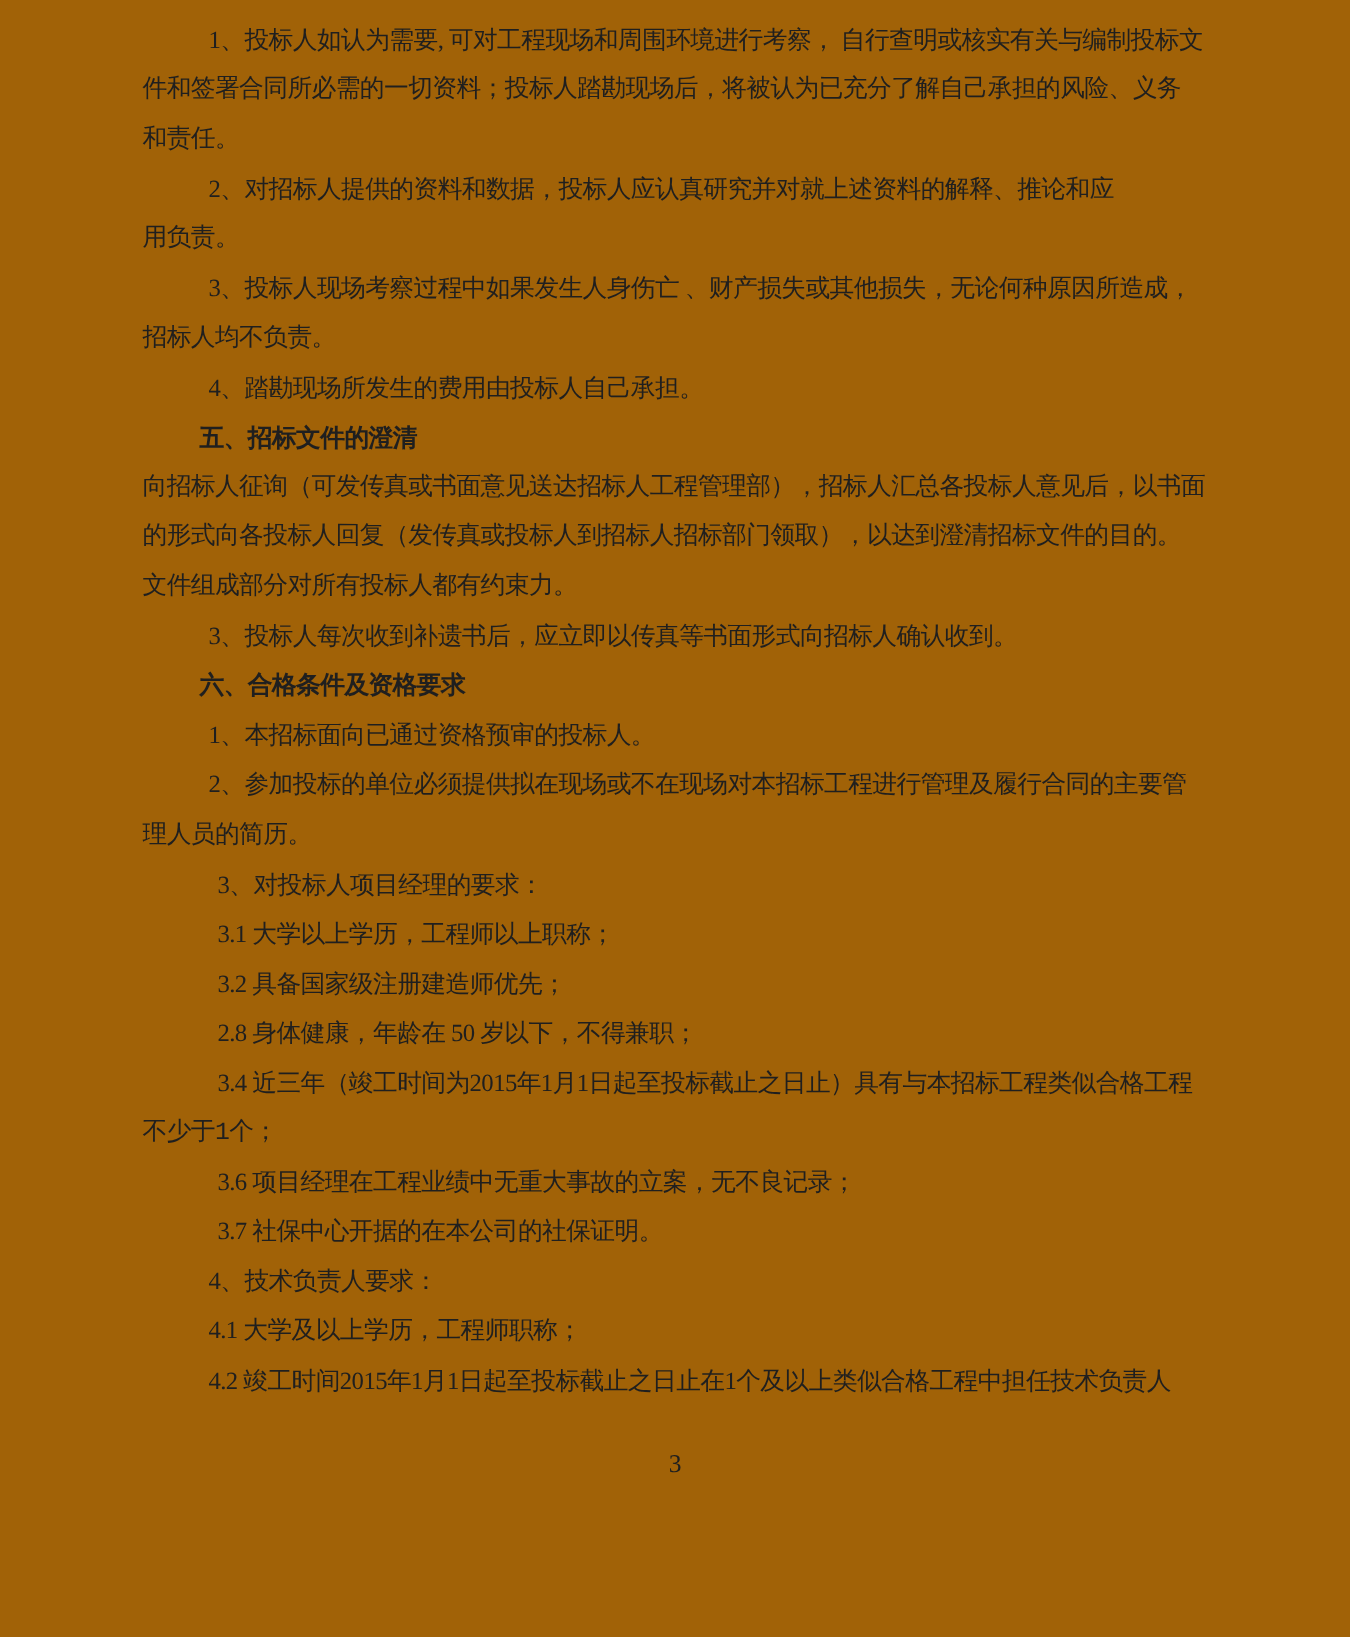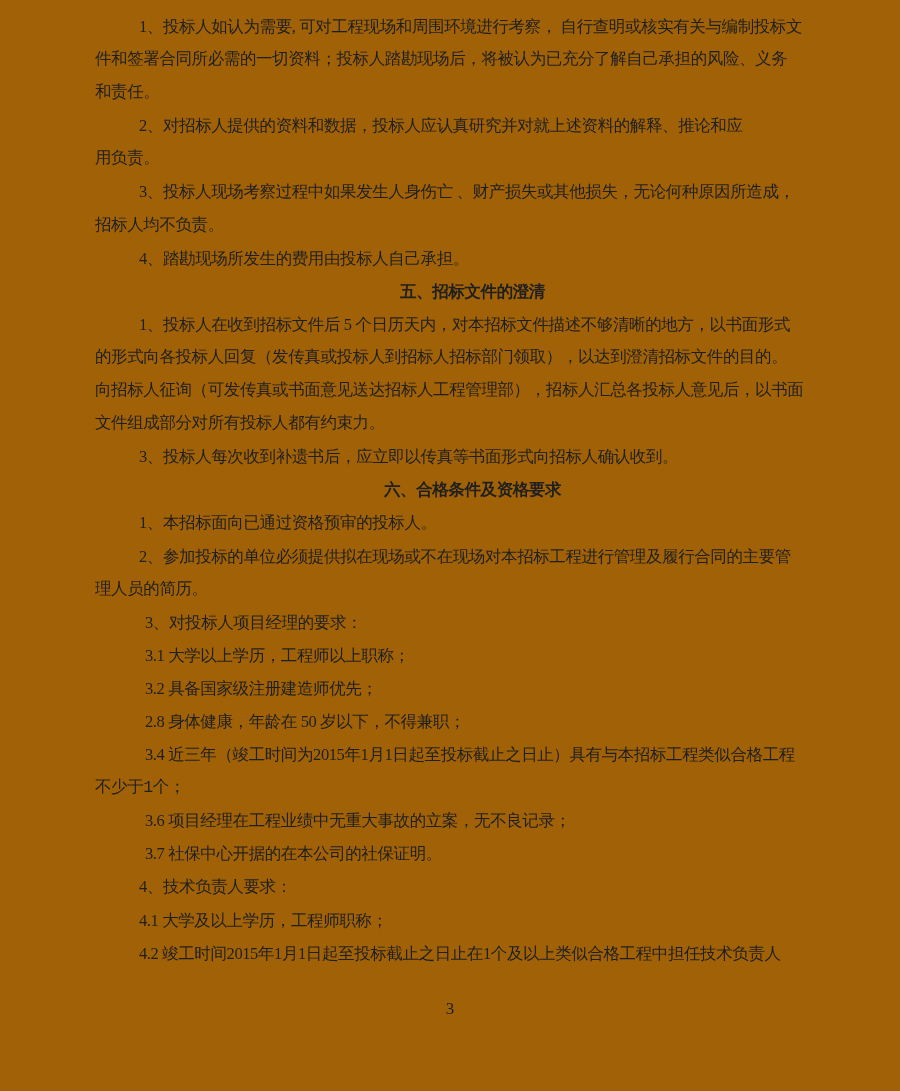--- a/index.html
+++ b/index.html
@@ -26,21 +26,21 @@
   }
   .line {
     font-size: 16.5px;
     line-height: 33.1px;
     letter-spacing: -0.4px;
     white-space: nowrap;
   }
   .line.first   { padding-left: 44px; }
   .line.sub     { padding-left: 50px; }
   .line.cont    { padding-left: 0; font-family: Liberation Mono, monospace; }
-  .line.heading { padding-left: 38px; font-weight: bold; text-align: center; }
+  .line.heading { padding-left: 38px; font-weight: bold; }
   .page-number {
     margin-top: 29px;
     text-align: center;
     font-size: 17px;
     line-height: 20px;
     color: #1f1f1f;
   }
 </style>
 </head>
 <body>
@@ -49,23 +49,22 @@
   <div class="doc-body" id="doc-body">
       <div class="line first">1、投标人如认为需要, 可对工程现场和周围环境进行考察， 自行查明或核实有关与编制投标文</div>
       <div class="line cont">件和签署合同所必需的一切资料；投标人踏勘现场后，将被认为已充分了解自己承担的风险、义务</div>
       <div class="line cont">和责任。</div>
       <div class="line first">2、对招标人提供的资料和数据，投标人应认真研究并对就上述资料的解释、推论和应</div>
       <div class="line cont">用负责。</div>
       <div class="line first">3、投标人现场考察过程中如果发生人身伤亡 、财产损失或其他损失，无论何种原因所造成，</div>
       <div class="line cont">招标人均不负责。</div>
       <div class="line first">4、踏勘现场所发生的费用由投标人自己承担。</div>
       <div class="line heading">五、招标文件的澄清</div>
-      <div class="line first">1、投标人在收到招标文件后 5 个日历天内，对本招标文件描述不够清晰的地方，以书面形式</div>
+      <div class="line cont">向招标人征询（可发传真或书面意见送达招标人工程管理部），招标人汇总各投标人意见后，以书面</div>
       <div class="line cont">的形式向各投标人回复（发传真或投标人到招标人招标部门领取），以达到澄清招标文件的目的。</div>
-      <div class="line cont">向招标人征询（可发传真或书面意见送达招标人工程管理部），招标人汇总各投标人意见后，以书面</div>
       <div class="line cont">文件组成部分对所有投标人都有约束力。</div>
       <div class="line first">3、投标人每次收到补遗书后，应立即以传真等书面形式向招标人确认收到。</div>
       <div class="line heading">六、合格条件及资格要求</div>
       <div class="line first">1、本招标面向已通过资格预审的投标人。</div>
       <div class="line first">2、参加投标的单位必须提供拟在现场或不在现场对本招标工程进行管理及履行合同的主要管</div>
       <div class="line cont">理人员的简历。</div>
       <div class="line sub">3、对投标人项目经理的要求：</div>
       <div class="line sub">3.1 大学以上学历，工程师以上职称；</div>
       <div class="line sub">3.2 具备国家级注册建造师优先；</div>
       <div class="line sub">2.8 身体健康，年龄在 50 岁以下，不得兼职；</div>

